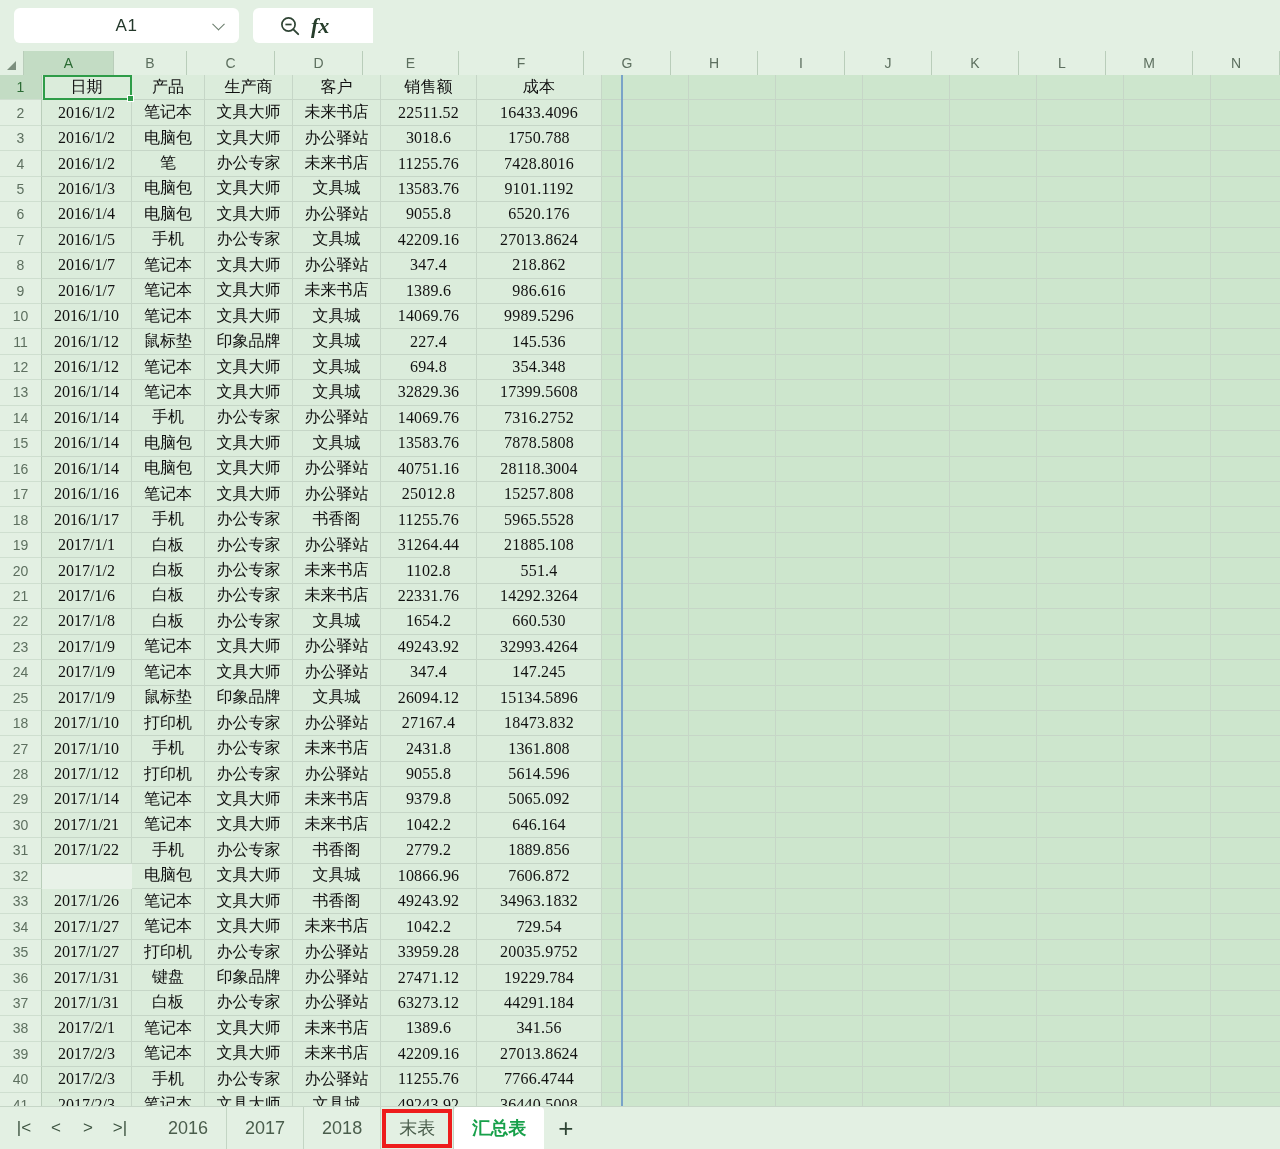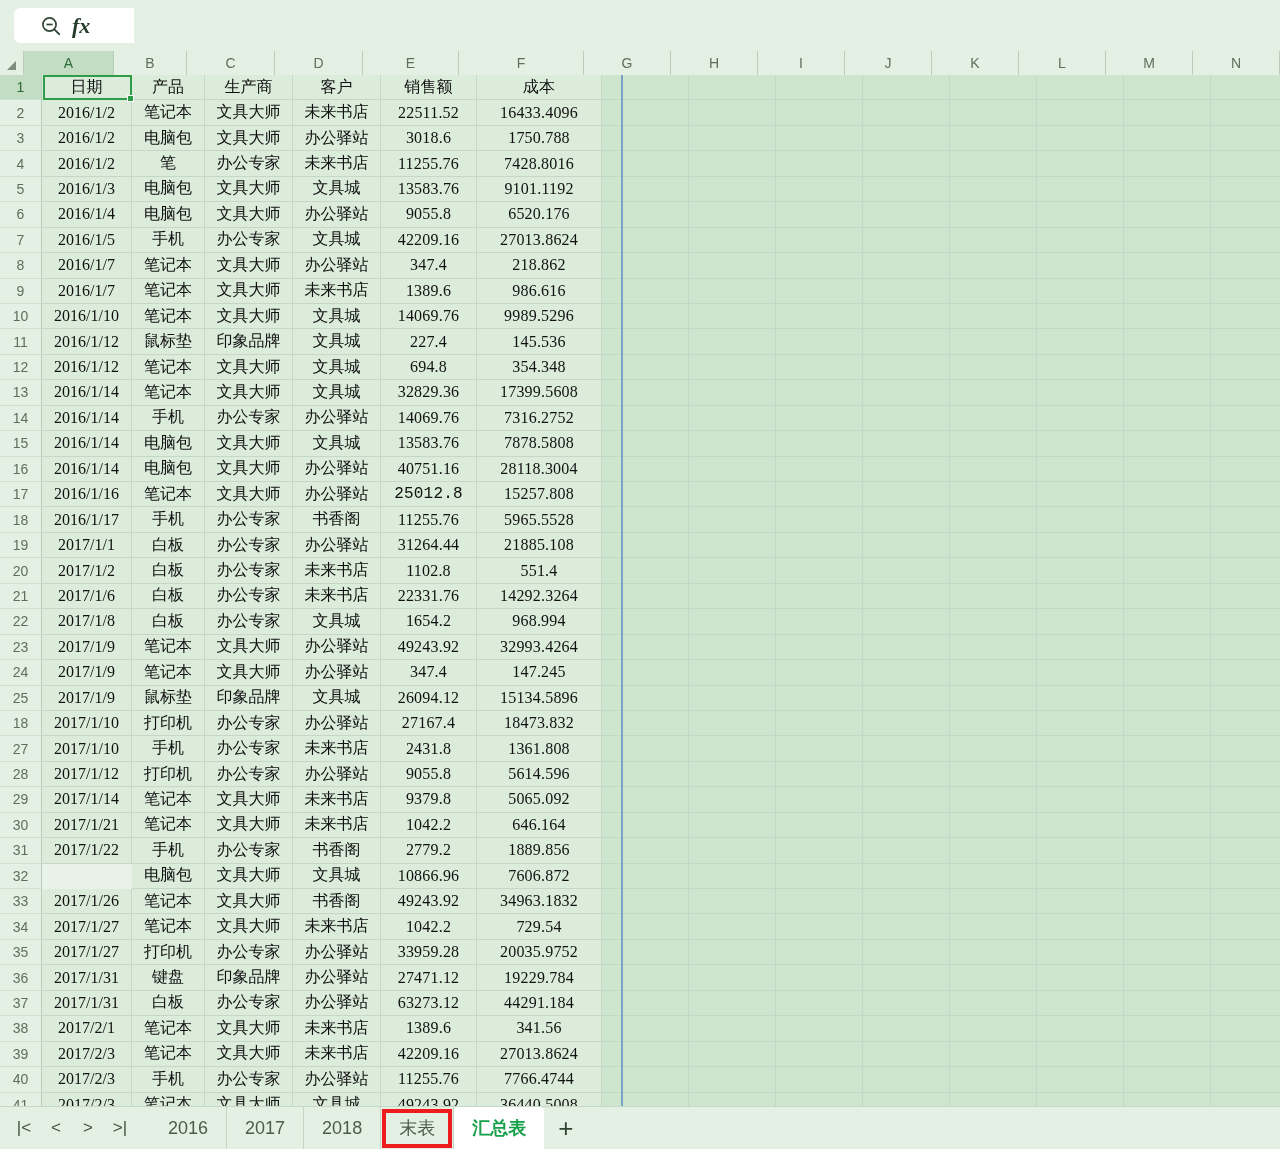--- a/index.html
+++ b/index.html
@@ -156,20 +156,24 @@
   #add-sheet {
     margin-left: 14px; font-size: 26px; color: #2f4434;
     font-family: "Liberation Sans", sans-serif; line-height: 1;
   }
 </style>
 </head>
 <body>
 
 <div id="formula-toolbar">
 
+  <div id="name-box">
+    <span id="name-box-value">A1</span>
+    <span id="name-box-chevron"></span>
+  </div>
 
   <div id="fx-group">
     <span class="tb-icon">
       <svg width="22" height="22" viewBox="0 0 22 22">
         <circle cx="9.5" cy="9.5" r="6.6" fill="none" stroke="#2f4434" stroke-width="1.7"></circle>
         <line x1="6.4" y1="9.5" x2="12.6" y2="9.5" stroke="#2f4434" stroke-width="1.7"></line>
         <line x1="14.3" y1="14.3" x2="19.2" y2="19.2" stroke="#2f4434" stroke-width="1.9" stroke-linecap="round"></line>
       </svg>
     </span>
     <span id="fx-icon">fx</span>
@@ -473,21 +477,21 @@
         <div class="cell empty" style="width: 87px; flex: 0 0 87px;"></div>
         <div class="cell empty" style="width: 87px; flex: 0 0 87px;"></div>
         <div class="cell empty" style="width: 87px; flex: 0 0 87px;"></div>
       </div>
       <div class="grid-row">
         <div class="row-head">17</div>
         <div class="cell" style="width: 90px; flex: 0 0 90px;">2016/1/16</div>
         <div class="cell" style="width: 73px; flex: 0 0 73px;">笔记本</div>
         <div class="cell" style="width: 88px; flex: 0 0 88px;">文具大师</div>
         <div class="cell" style="width: 88px; flex: 0 0 88px;">办公驿站</div>
-        <div class="cell num" style="width: 96px; flex: 0 0 96px; font-family: Liberation Mono, monospace;">25012.8</div>
+        <div class="cell num" style="width: 96px; flex: 0 0 96px;">25012.8</div>
         <div class="cell num" style="width: 125px; flex: 0 0 125px;">15257.808</div>
         <div class="cell empty" style="width: 87px; flex: 0 0 87px;"></div>
         <div class="cell empty" style="width: 87px; flex: 0 0 87px;"></div>
         <div class="cell empty" style="width: 87px; flex: 0 0 87px;"></div>
         <div class="cell empty" style="width: 87px; flex: 0 0 87px;"></div>
         <div class="cell empty" style="width: 87px; flex: 0 0 87px;"></div>
         <div class="cell empty" style="width: 87px; flex: 0 0 87px;"></div>
         <div class="cell empty" style="width: 87px; flex: 0 0 87px;"></div>
         <div class="cell empty" style="width: 87px; flex: 0 0 87px;"></div>
       </div>
@@ -559,21 +563,21 @@
         <div class="cell empty" style="width: 87px; flex: 0 0 87px;"></div>
         <div class="cell empty" style="width: 87px; flex: 0 0 87px;"></div>
       </div>
       <div class="grid-row">
         <div class="row-head">22</div>
         <div class="cell" style="width: 90px; flex: 0 0 90px;">2017/1/8</div>
         <div class="cell" style="width: 73px; flex: 0 0 73px;">白板</div>
         <div class="cell" style="width: 88px; flex: 0 0 88px;">办公专家</div>
         <div class="cell" style="width: 88px; flex: 0 0 88px;">文具城</div>
         <div class="cell num" style="width: 96px; flex: 0 0 96px;">1654.2</div>
-        <div class="cell num" style="width: 125px; flex: 0 0 125px;">968.994</div>
+        <div class="cell num" style="width: 125px; flex: 0 0 125px;">660.530</div>
         <div class="cell empty" style="width: 87px; flex: 0 0 87px;"></div>
         <div class="cell empty" style="width: 87px; flex: 0 0 87px;"></div>
         <div class="cell empty" style="width: 87px; flex: 0 0 87px;"></div>
         <div class="cell empty" style="width: 87px; flex: 0 0 87px;"></div>
         <div class="cell empty" style="width: 87px; flex: 0 0 87px;"></div>
         <div class="cell empty" style="width: 87px; flex: 0 0 87px;"></div>
         <div class="cell empty" style="width: 87px; flex: 0 0 87px;"></div>
         <div class="cell empty" style="width: 87px; flex: 0 0 87px;"></div>
       </div>
       <div class="grid-row">

